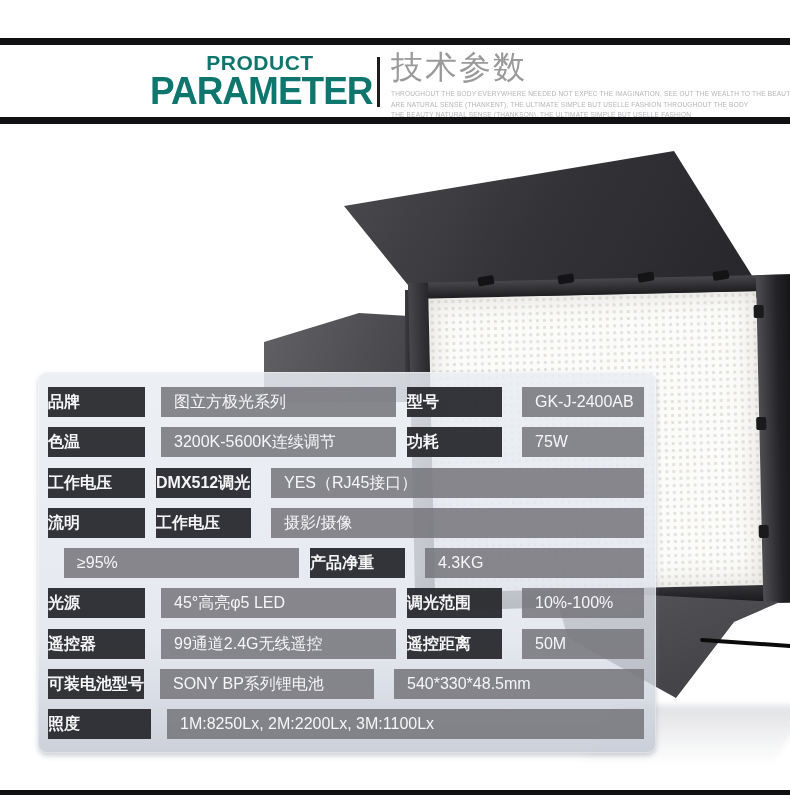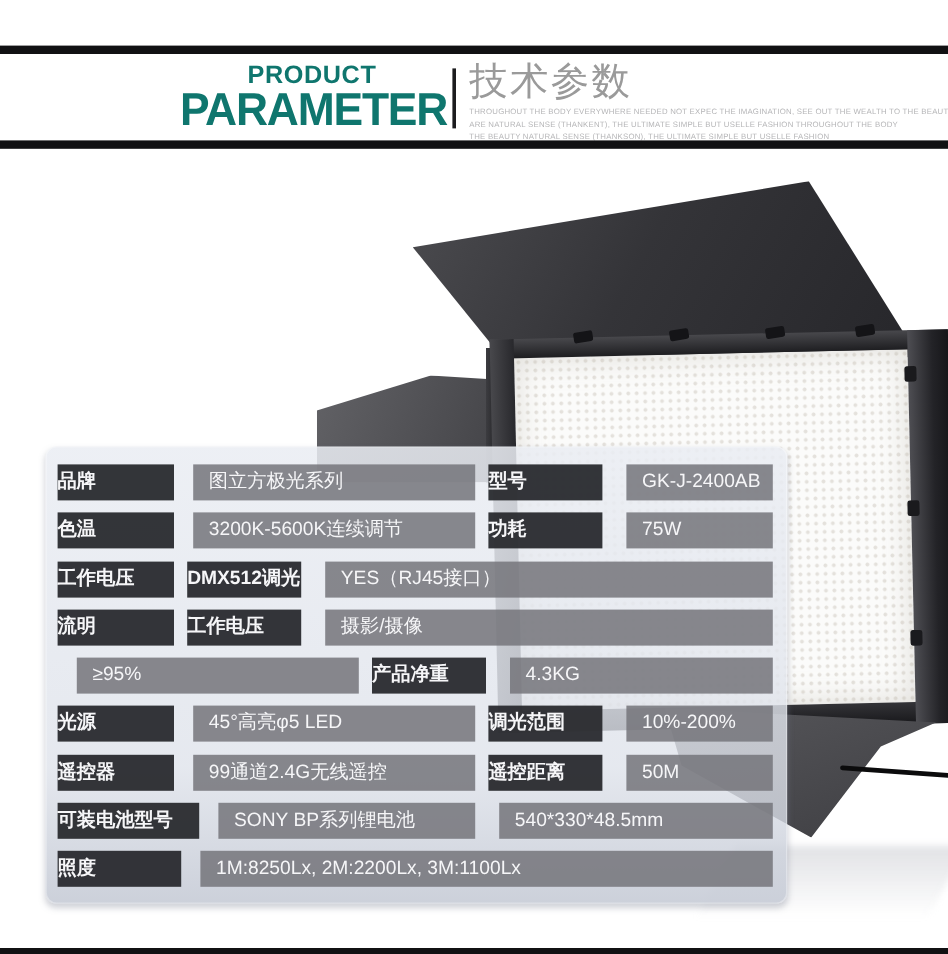--- a/index.html
+++ b/index.html
@@ -63,21 +63,21 @@
     box-shadow:inset 0 0 0 1px rgba(255,255,255,.35),0 3px 5px rgba(118,124,140,.35);}
   .spec-rows{position:absolute;left:10px;top:15px;right:12px;bottom:14px;
     display:flex;flex-direction:column;justify-content:space-between;}
   .row{display:flex;height:30px;line-height:30px;font-size:16px;color:#f6f6f8;}
   .lbl{background:rgba(41,42,46,.95);text-align:left;font-weight:bold;}
   .val{background:rgba(116,116,122,.85);padding-left:13px;white-space:nowrap;overflow:hidden;}
   .lbl1{width:97px;}
   .val1{width:222px;margin-left:16px;}
   .lbl2{width:95px;margin-left:11px;}
   .val2{flex:1;margin-left:20px;}
-  .row-wide .lbl1{width:118px;}
+  .row-wide .lbl1{width:96px;}
   .row-wide .val1{width:201px;}
   .row-full .lbl1{width:103px;}
   .row-full .val1{flex:1;}
 </style>
 </head>
 <body>
 
 <div class="hbar bar-top"></div>
 
 <div class="brand">
@@ -151,21 +151,21 @@
     <div class="row">
       <div class="val val1">≥95%</div>
       <div class="lbl lbl2">产品净重</div>
       <div class="val val2">4.3KG</div>
     </div>
 
     <div class="row">
       <div class="lbl lbl1">光源</div>
       <div class="val val1">45°高亮φ5 LED</div>
       <div class="lbl lbl2">调光范围</div>
-      <div class="val val2">10%-200%</div>
+      <div class="val val2">10%-100%</div>
     </div>
 
     <div class="row">
       <div class="lbl lbl1">遥控器</div>
       <div class="val val1">99通道2.4G无线遥控</div>
       <div class="lbl lbl2">遥控距离</div>
       <div class="val val2">50M</div>
     </div>
 
     <div class="row row-wide">

